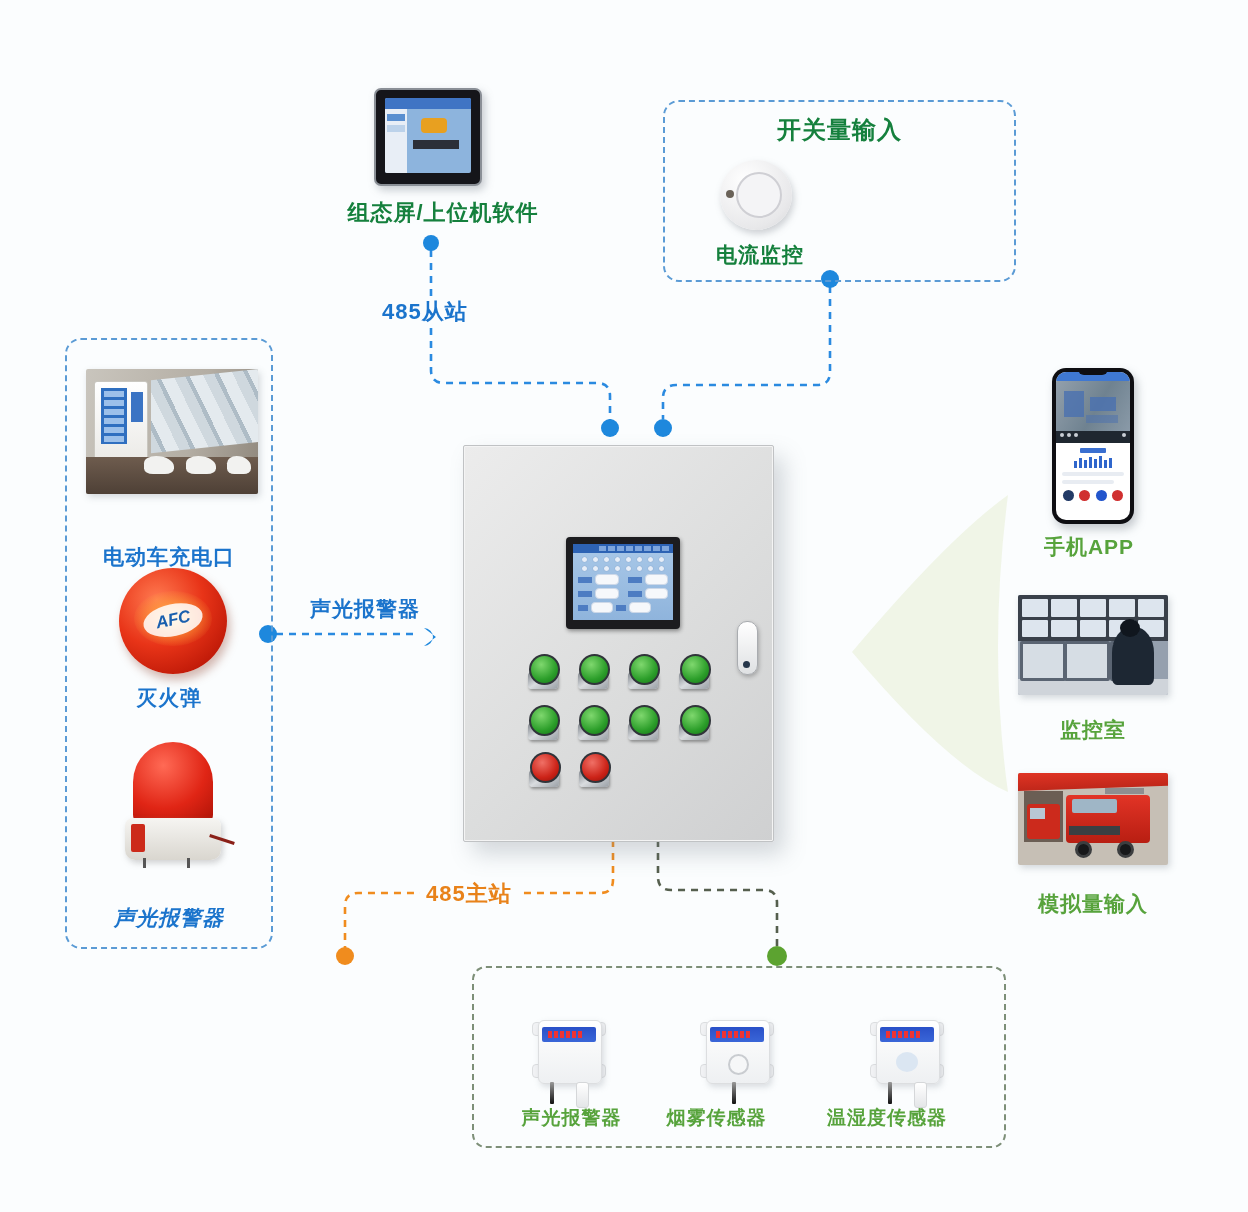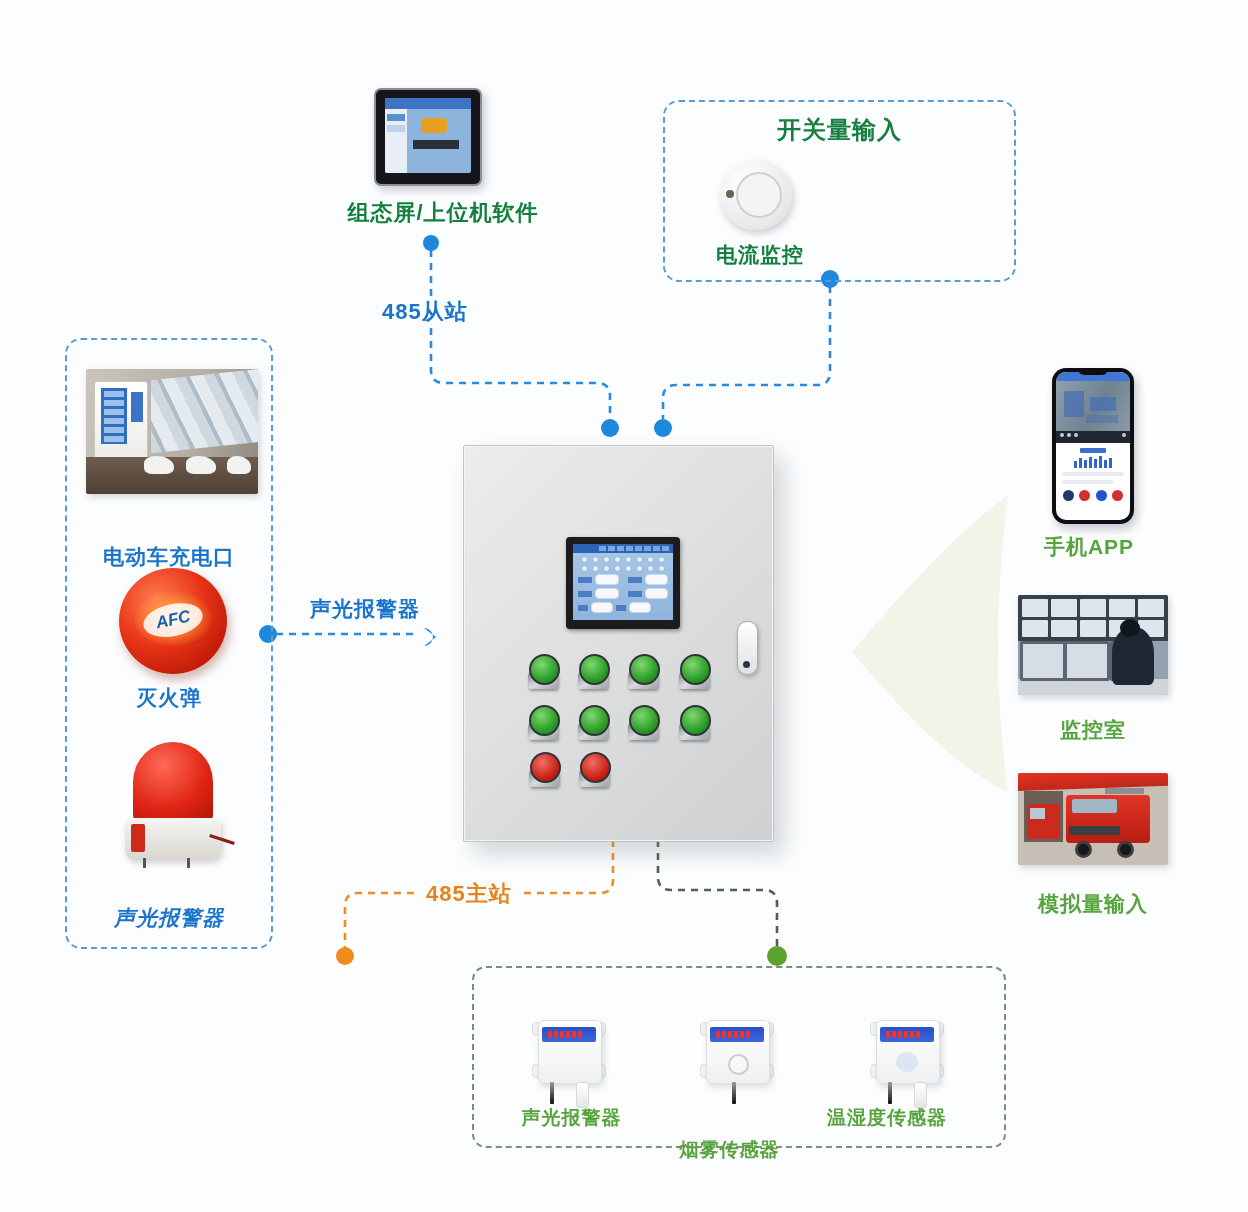--- a/index.html
+++ b/index.html
@@ -422,21 +422,21 @@
         <div class="ear e2"></div>
         <div class="ear e3"></div>
         <div class="ear e4"></div>
       <div class="bd"></div>
         <div class="disp">
           <i></i>
         </div>
         <div class="vent"></div>
       <div class="needle" style="left:30px;"></div>
     </div>
-    <div class="abs lbl lbl-green fs19" style="left:193px;top:137px;width:125px;margin-top:32px;">烟雾传感器</div>
+    <div class="abs lbl lbl-green fs19" style="left:180px;top:137px;width:125px;">烟雾传感器</div>
 
     <div class="abs sensor" style="left:398px;top:52px;">
       <div class="ear e1"></div>
         <div class="ear e2"></div>
         <div class="ear e3"></div>
         <div class="ear e4"></div>
       <div class="bd"></div>
         <div class="disp">
           <i></i>
         </div>

